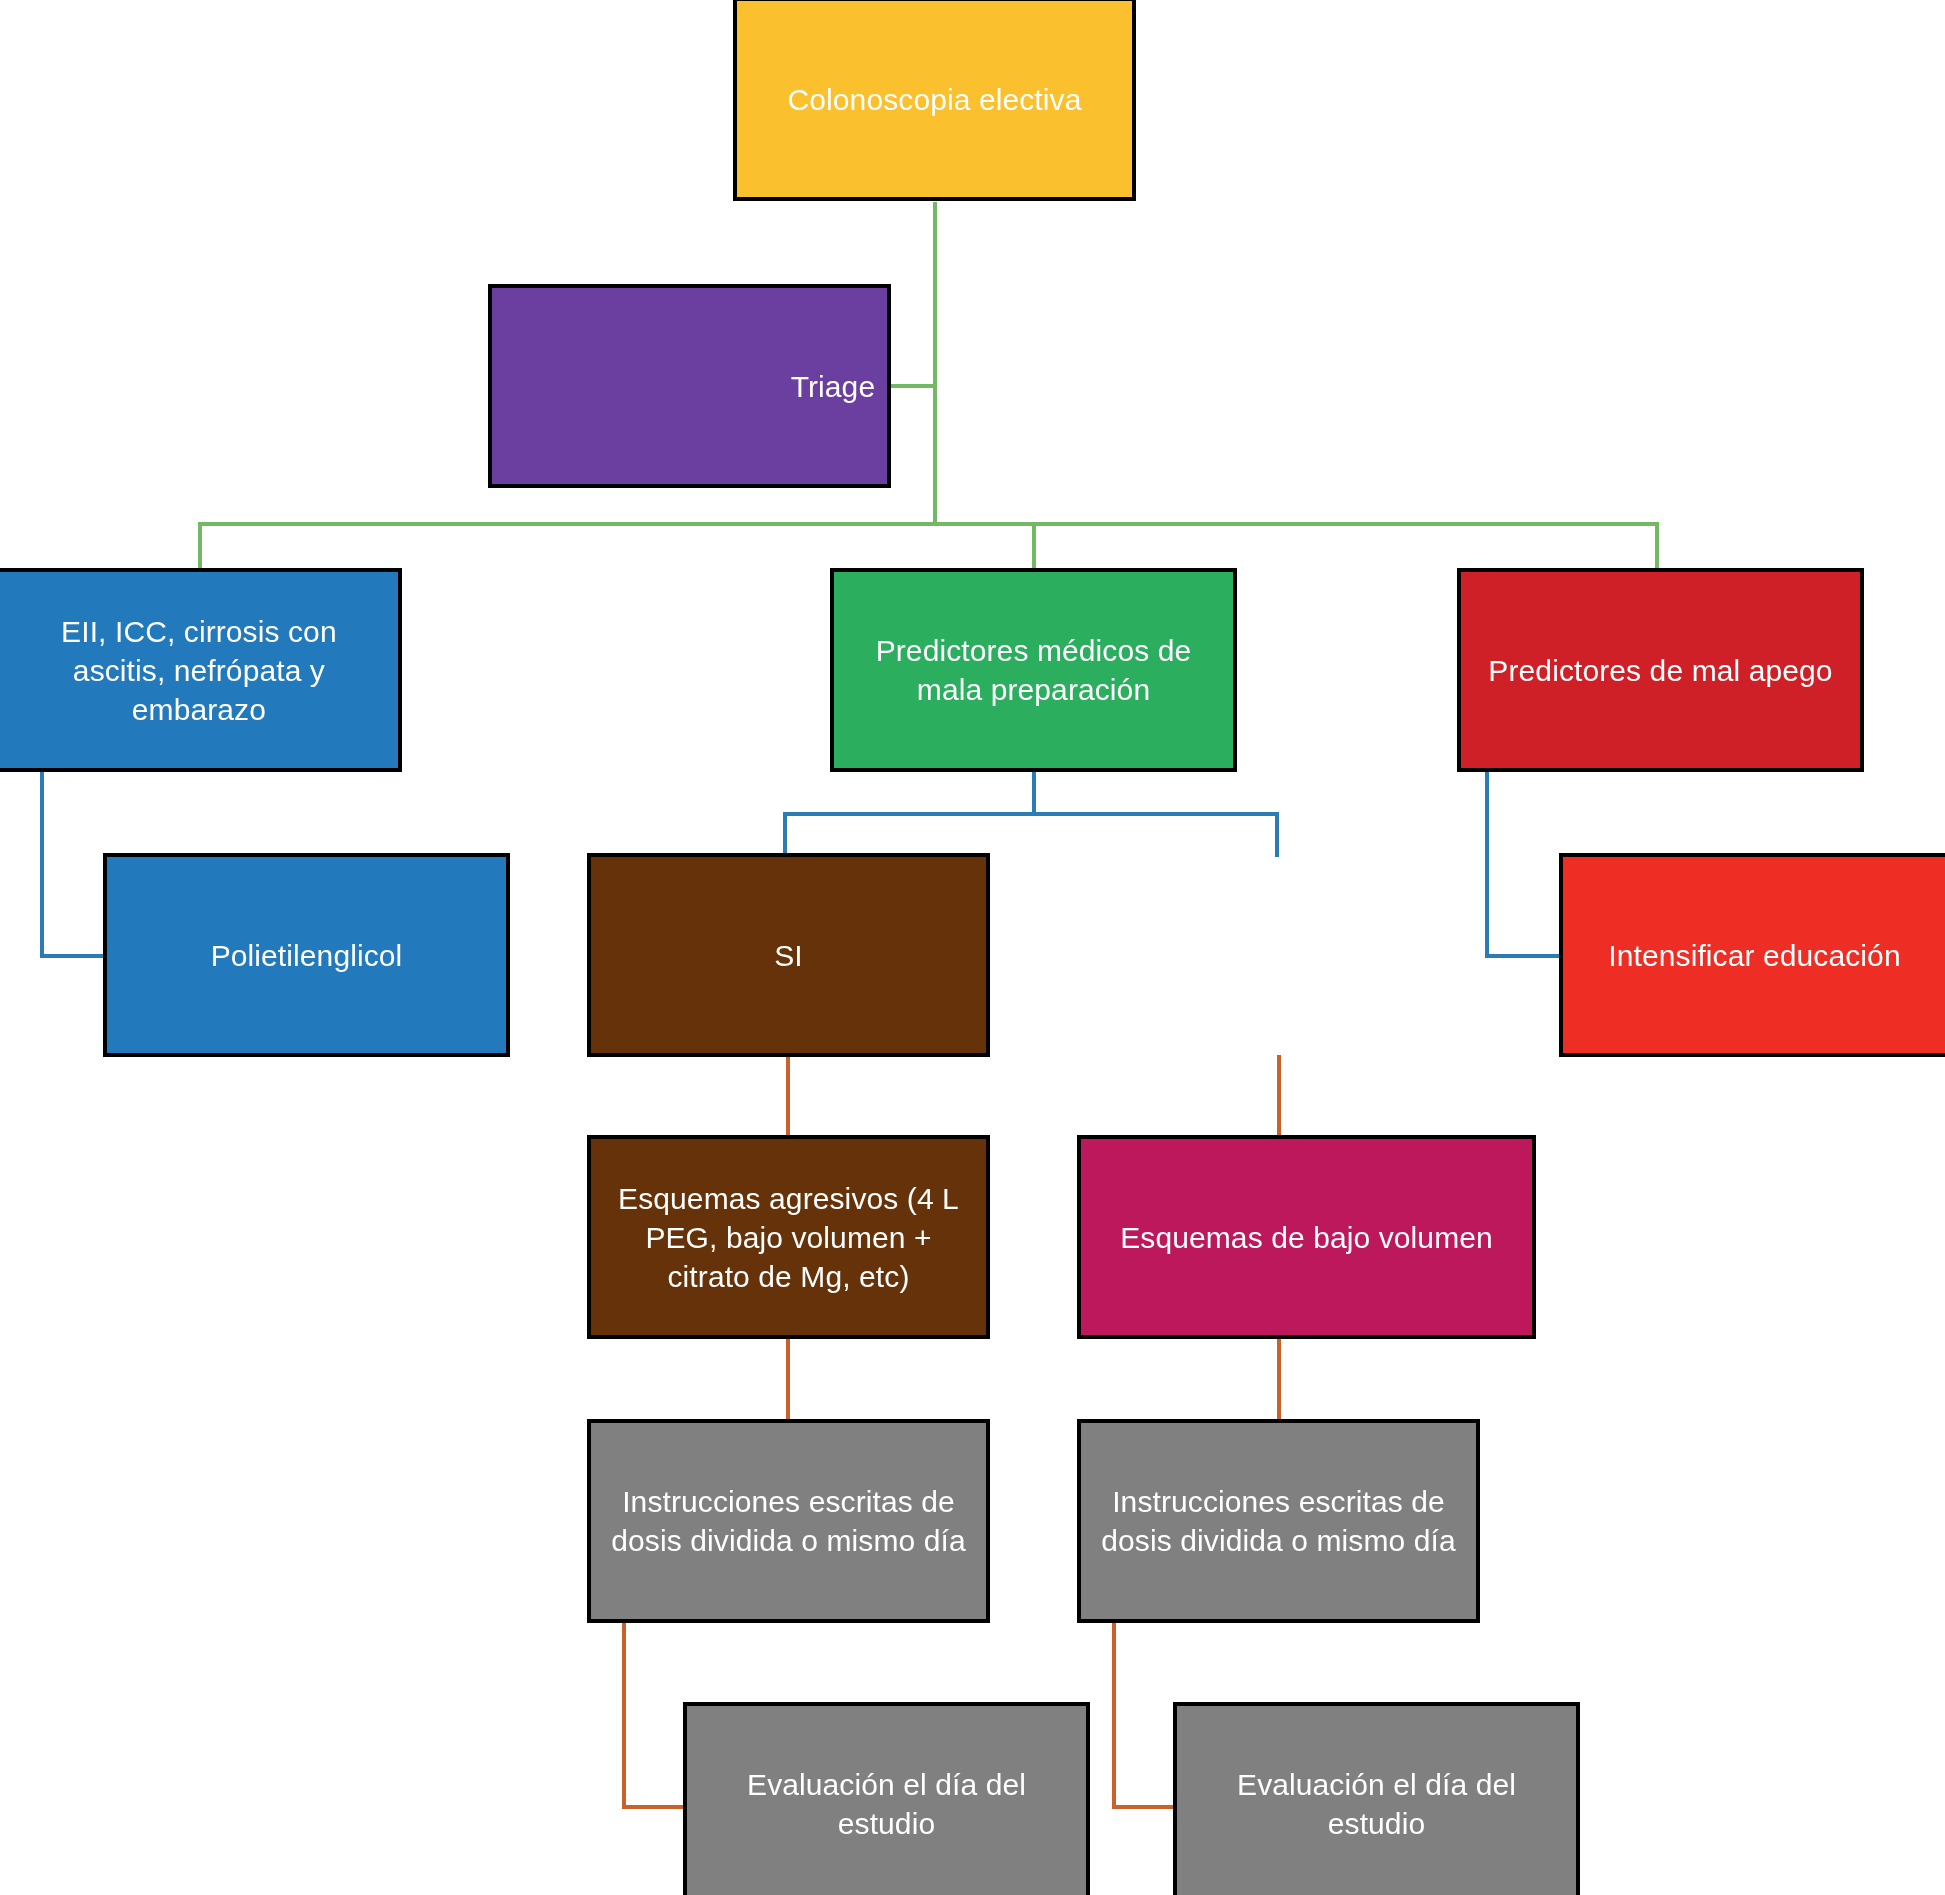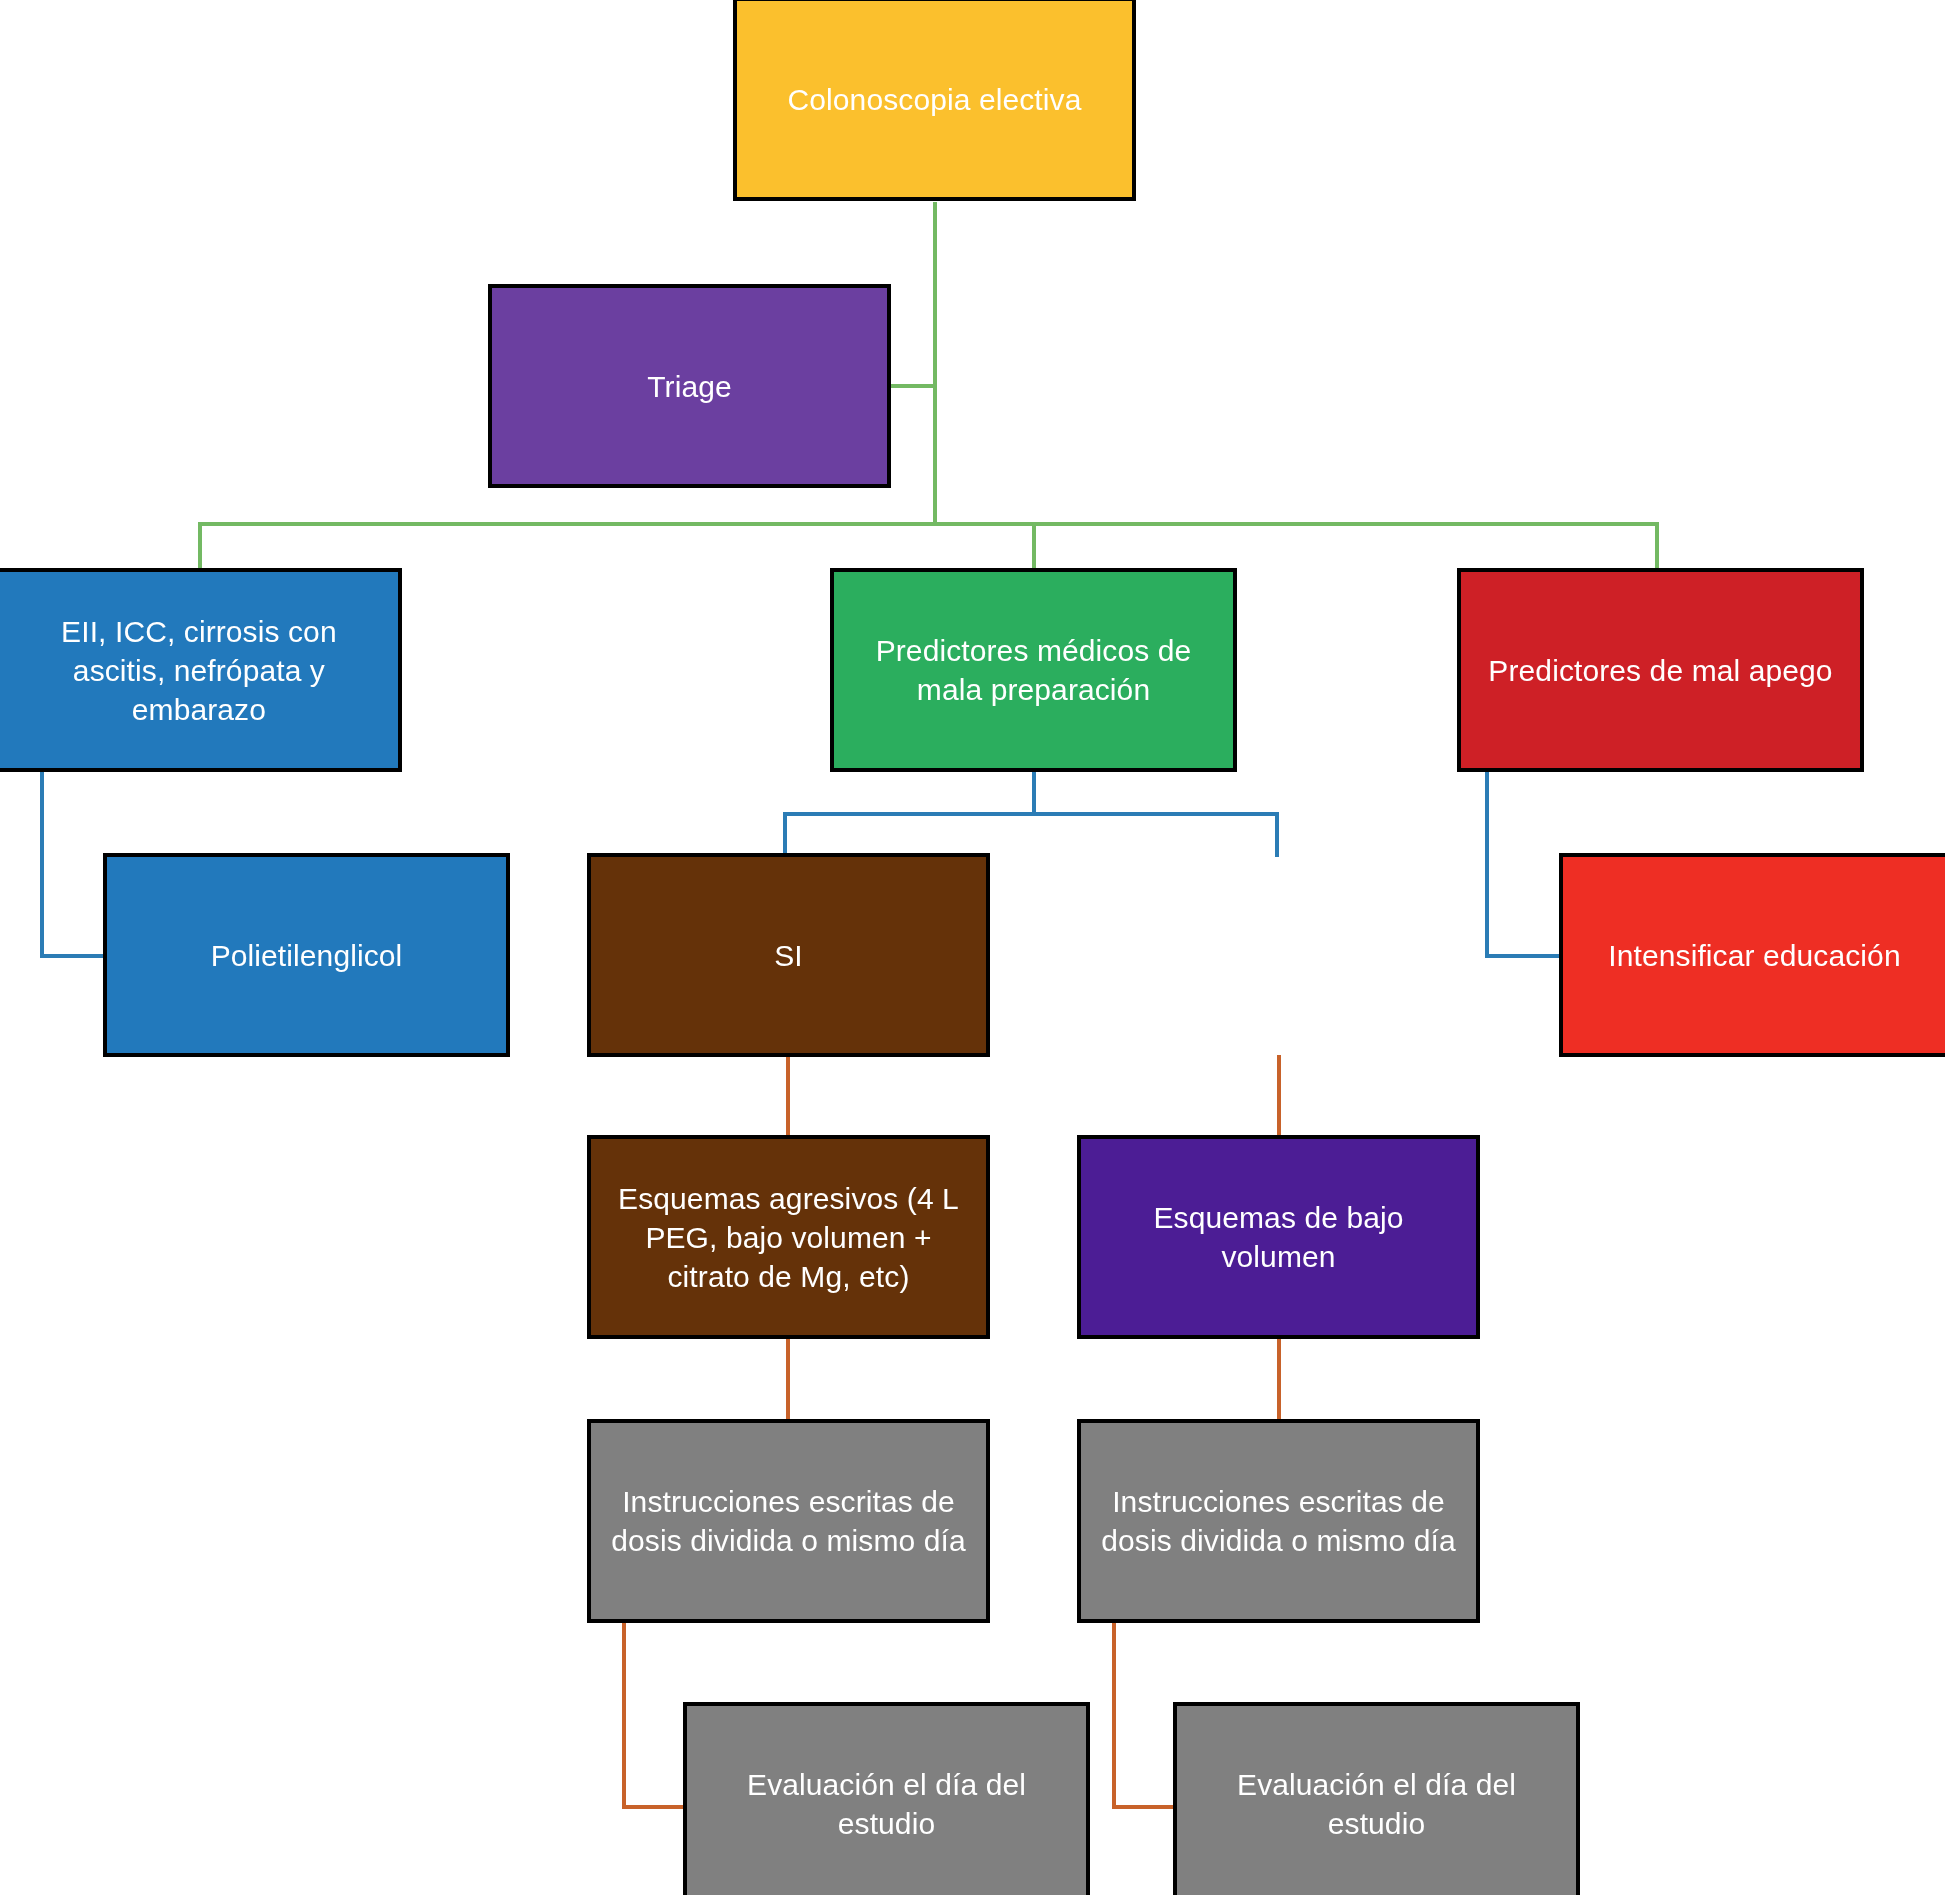--- a/index.html
+++ b/index.html
@@ -84,21 +84,21 @@
   <div class="conn v" style="left:622px; top:1621px; height:185px; background:#c8622a;"></div>
   <div class="conn h" style="left:622px; top:1805px; width:65px; background:#c8622a;"></div>
 
   <div class="conn v" style="left:1112px; top:1621px; height:185px; background:#c8622a;"></div>
   <div class="conn h" style="left:1112px; top:1805px; width:65px; background:#c8622a;"></div>
 
   <div class="node" style="left:733px; top:-2.6px; width:403px; height:204px; background:#fbc02d;">
     <span class="label">Colonoscopia electiva</span>
   </div>
 
-  <div class="node" style="left:488px; top:284px; width:403px; height:204px; background:#6b3fa0;">
+  <div class="node" style="left:488px; top:284px; width:403px; height:204px; background:#6b3fa0;text-align:right;">
     <span class="label">Triage</span>
   </div>
 
   <div class="node" style="left:-4.6px; top:568px; width:407px; height:204px; background:#2279bc;">
     <span class="label">EII, ICC, cirrosis con ascitis, nefrópata y embarazo</span>
   </div>
 
   <div class="node" style="left:830px; top:568px; width:407px; height:204px; background:#2bae5e;justify-content:flex-end;">
     <span class="label">Predictores médicos de mala preparación</span>
   </div>
@@ -117,21 +117,21 @@
 
 
   <div class="node" style="left:1559px; top:853px; width:391px; height:204px; background:#ee2e24;">
     <span class="label">Intensificar educación</span>
   </div>
 
   <div class="node" style="left:587px; top:1135px; width:403px; height:204px; background:#653209;">
     <span class="label">Esquemas agresivos (4 L PEG, bajo volumen + citrato de Mg, etc)</span>
   </div>
 
-  <div class="node" style="left:1077px; top:1135px; width:403px; height:204px; background:#4c1d95;">
+  <div class="node" style="left:1077px; top:1135px; width:459px; height:204px; background:#be185d;">
     <span class="label">Esquemas de bajo volumen</span>
   </div>
 
   <div class="node" style="left:587px; top:1419px; width:403px; height:204px; background:#808080;">
     <span class="label">Instrucciones escritas de dosis dividida o mismo día</span>
   </div>
 
   <div class="node" style="left:1077px; top:1419px; width:403px; height:204px; background:#808080;">
     <span class="label">Instrucciones escritas de dosis dividida o mismo día</span>
   </div>

